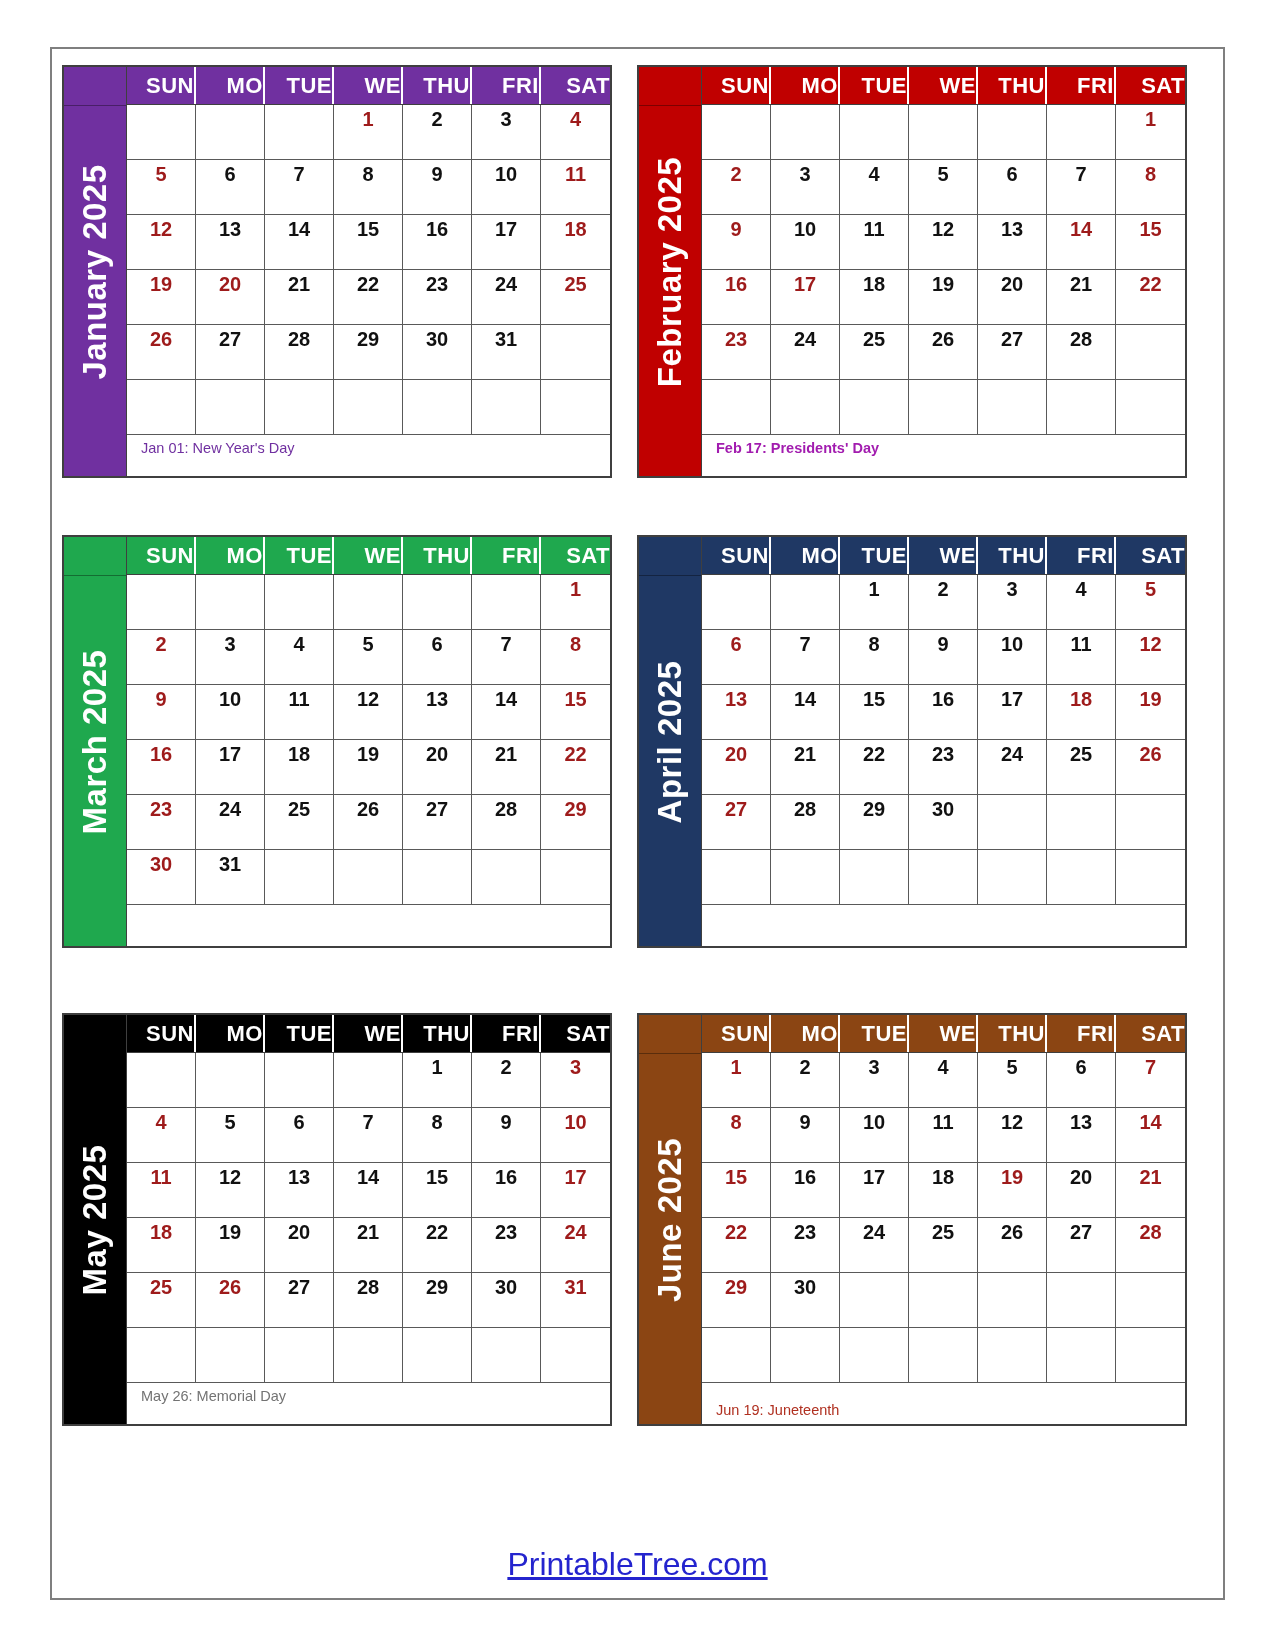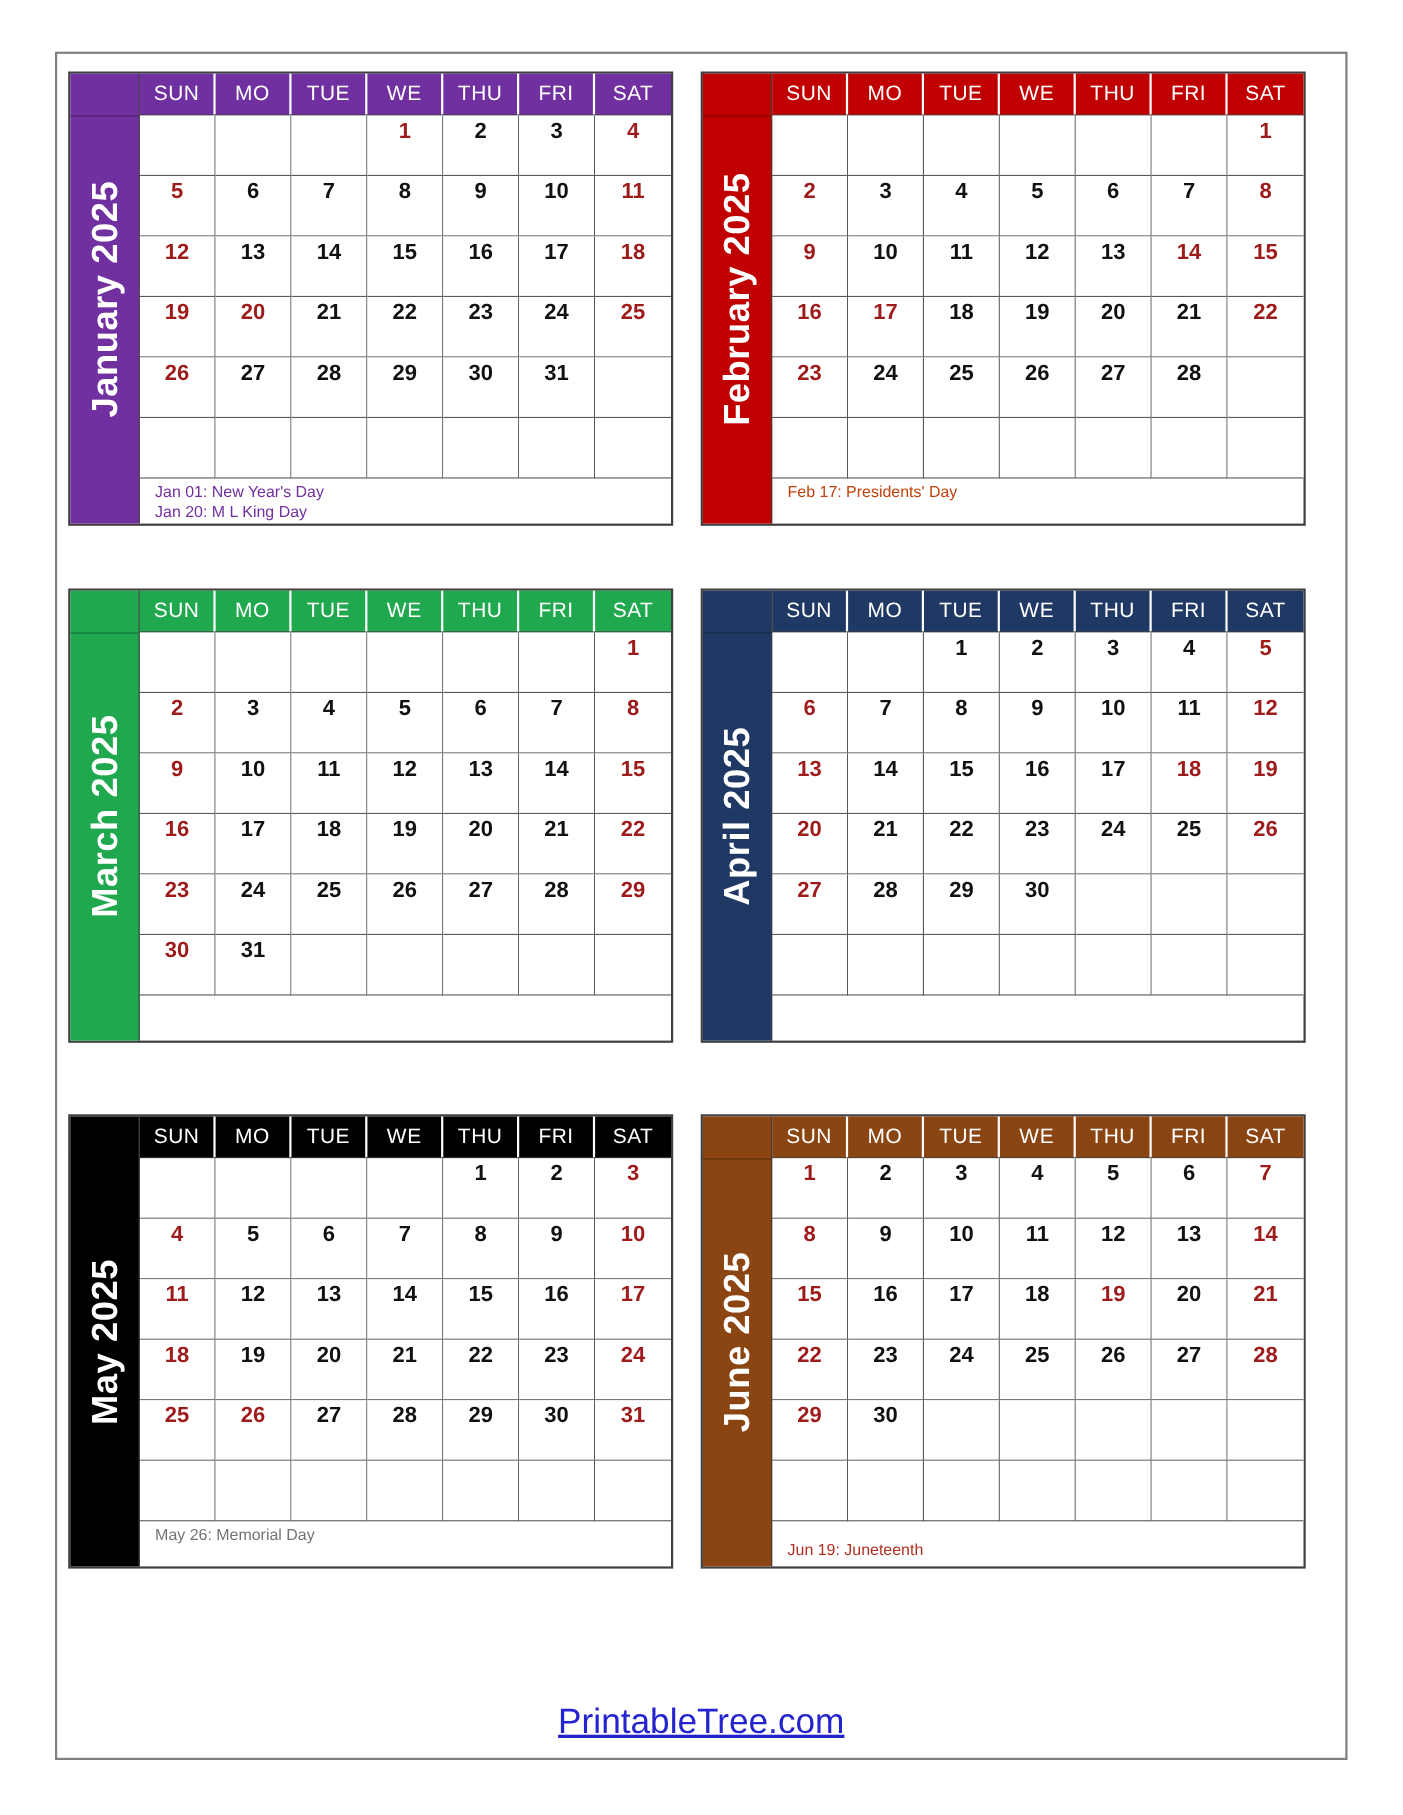--- a/index.html
+++ b/index.html
@@ -47,22 +47,22 @@
     letter-spacing: 0.5px; white-space: nowrap;
   }
   .mbody { flex: 1; display: flex; flex-direction: column; min-width: 0; }
   .dow-row {
     flex: 0 0 38px; height: 38px;
     display: grid; grid-template-columns: repeat(7, 1fr);
     border-bottom: 1px solid var(--block-border, #3F3F3F);
     box-sizing: border-box;
   }
   .dow {
-    color: #ffffff; font-weight: normal; font-size: 19px;
-    text-align: center; line-height: 37px; letter-spacing: 0.5px;
+    color: #ffffff; font-weight: bold; font-size: 22px;
+    text-align: right; line-height: 37px; letter-spacing: 0.5px;
     border-right: 2px solid #ffffff;
     box-sizing: border-box;
     overflow: hidden;
   }
   .dow:last-child { border-right: none; }
   .grid {
     flex: 0 0 330px;
     display: grid; grid-template-columns: repeat(7, 1fr);
     grid-auto-rows: 55px;
   }
@@ -148,21 +148,20 @@
             <div class="cell"></div>
             <div class="cell"></div>
             <div class="cell"></div>
             <div class="cell"></div>
             <div class="cell"></div>
             <div class="cell"></div>
             <div class="cell"></div>
           </div>
       <div class="notes">
             <div class="note" style="color: rgb(112, 48, 160);">Jan 01: New Year's Day</div>
-            <div class="note" style="color: rgb(112, 48, 160);">Jan 20: M L King Day</div>
           </div>
     </div>
   </section>
       <section class="month pos-1">
     <div class="band" style="background: rgb(192, 0, 0);">
       <div class="band-title">February 2025</div>
     </div>
     <div class="mbody">
       <div class="dow-row" style="background: rgb(192, 0, 0);">
             <div class="dow">SUN</div>
@@ -211,21 +210,21 @@
             <div class="cell"></div>
             <div class="cell"></div>
             <div class="cell"></div>
             <div class="cell"></div>
             <div class="cell"></div>
             <div class="cell"></div>
             <div class="cell"></div>
             <div class="cell"></div>
           </div>
       <div class="notes">
-            <div class="note" style="color: #c2410c;">Feb 17: Presidents' Day</div>
+            <div class="note" style="color: #a21caf; font-weight: bold;">Feb 17: Presidents' Day</div>
           </div>
     </div>
   </section>
       <section class="month pos-2">
     <div class="band" style="background: rgb(31, 168, 78);">
       <div class="band-title">March 2025</div>
     </div>
     <div class="mbody">
       <div class="dow-row" style="background: rgb(31, 168, 78);">
             <div class="dow">SUN</div>

